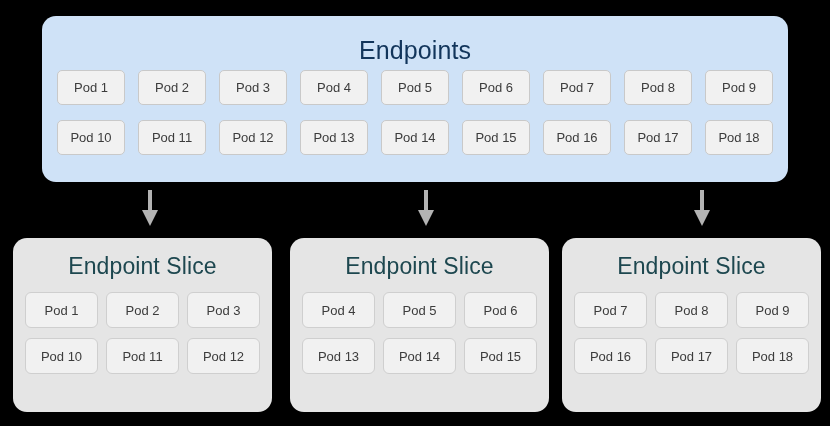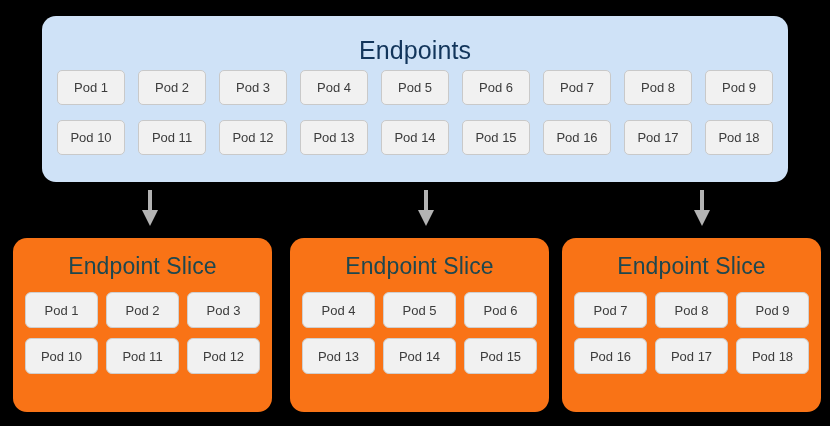--- a/index.html
+++ b/index.html
@@ -76,21 +76,21 @@
     height: 36px;
   }
   .arrow svg { display: block; }
 
   
   .slice-panel {
     position: absolute;
     top: 238px;
     width: 259px;
     height: 174px;
-    background: #f97316;
+    background: #e5e5e5;
     border-radius: 14px;
   }
 
   .slice-title {
     text-align: center;
     color: #1d474f;
     font-size: 23px;
     font-weight: 400;
     line-height: 1;
     padding-top: 17px;

